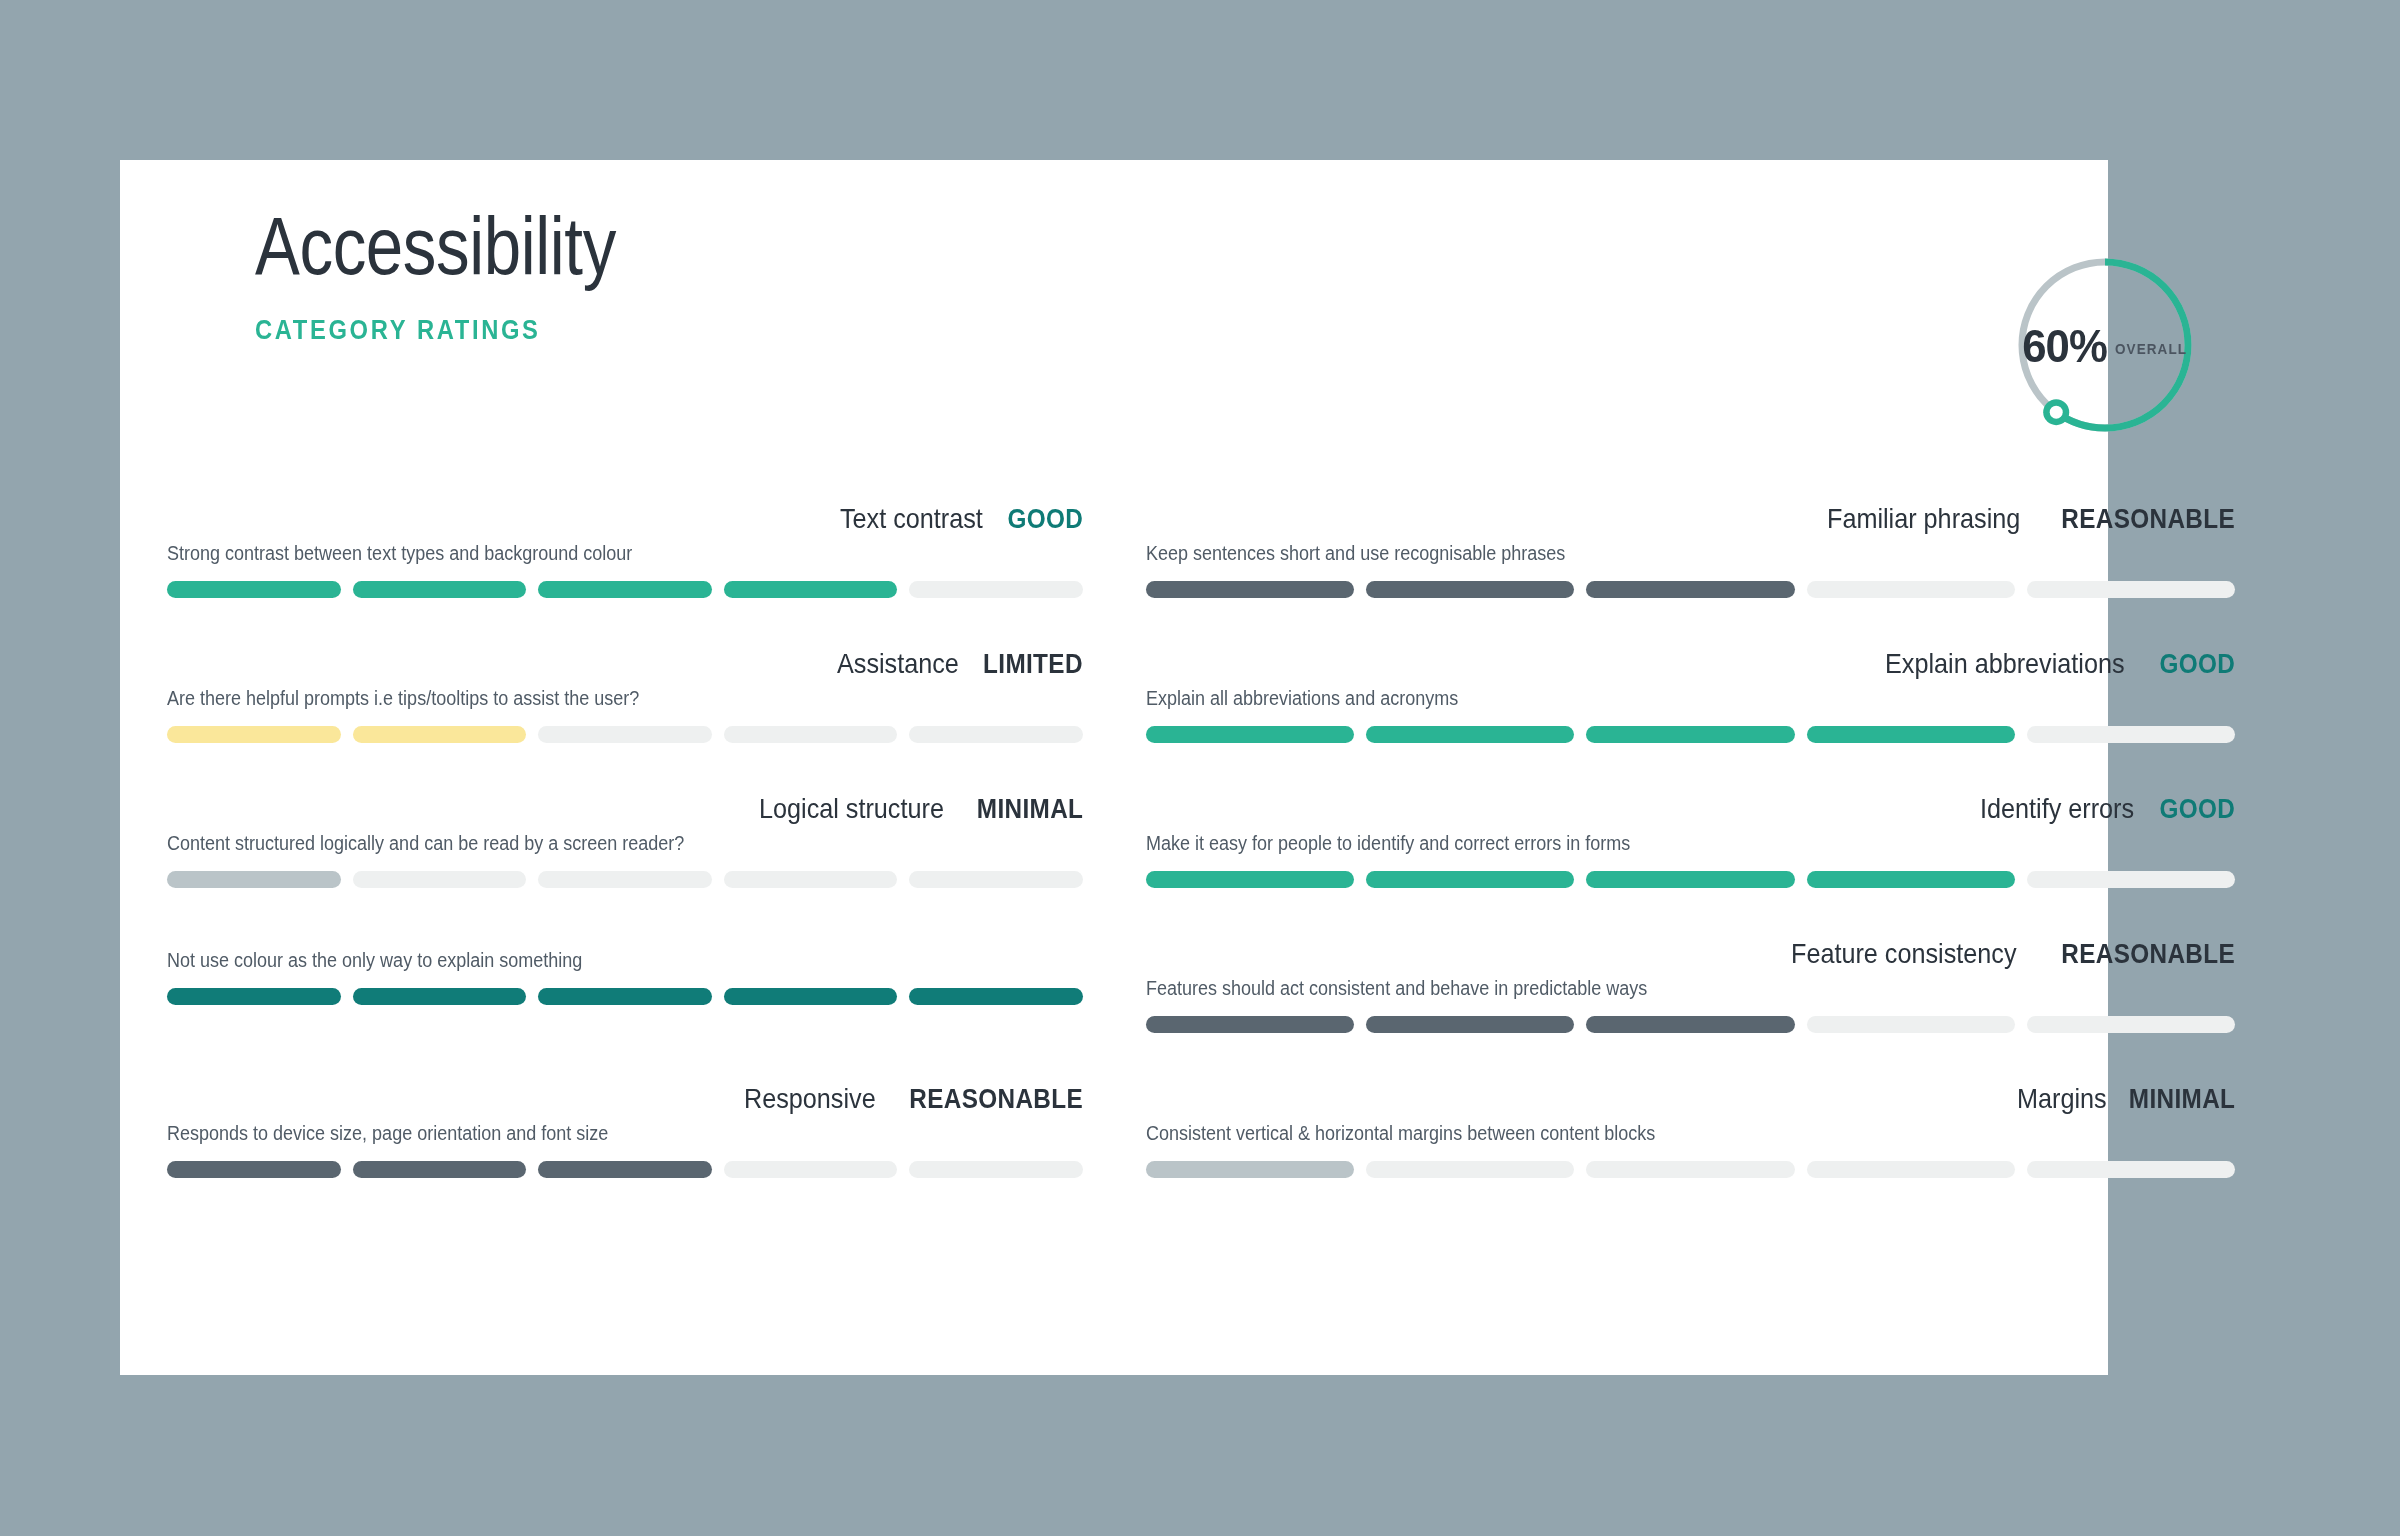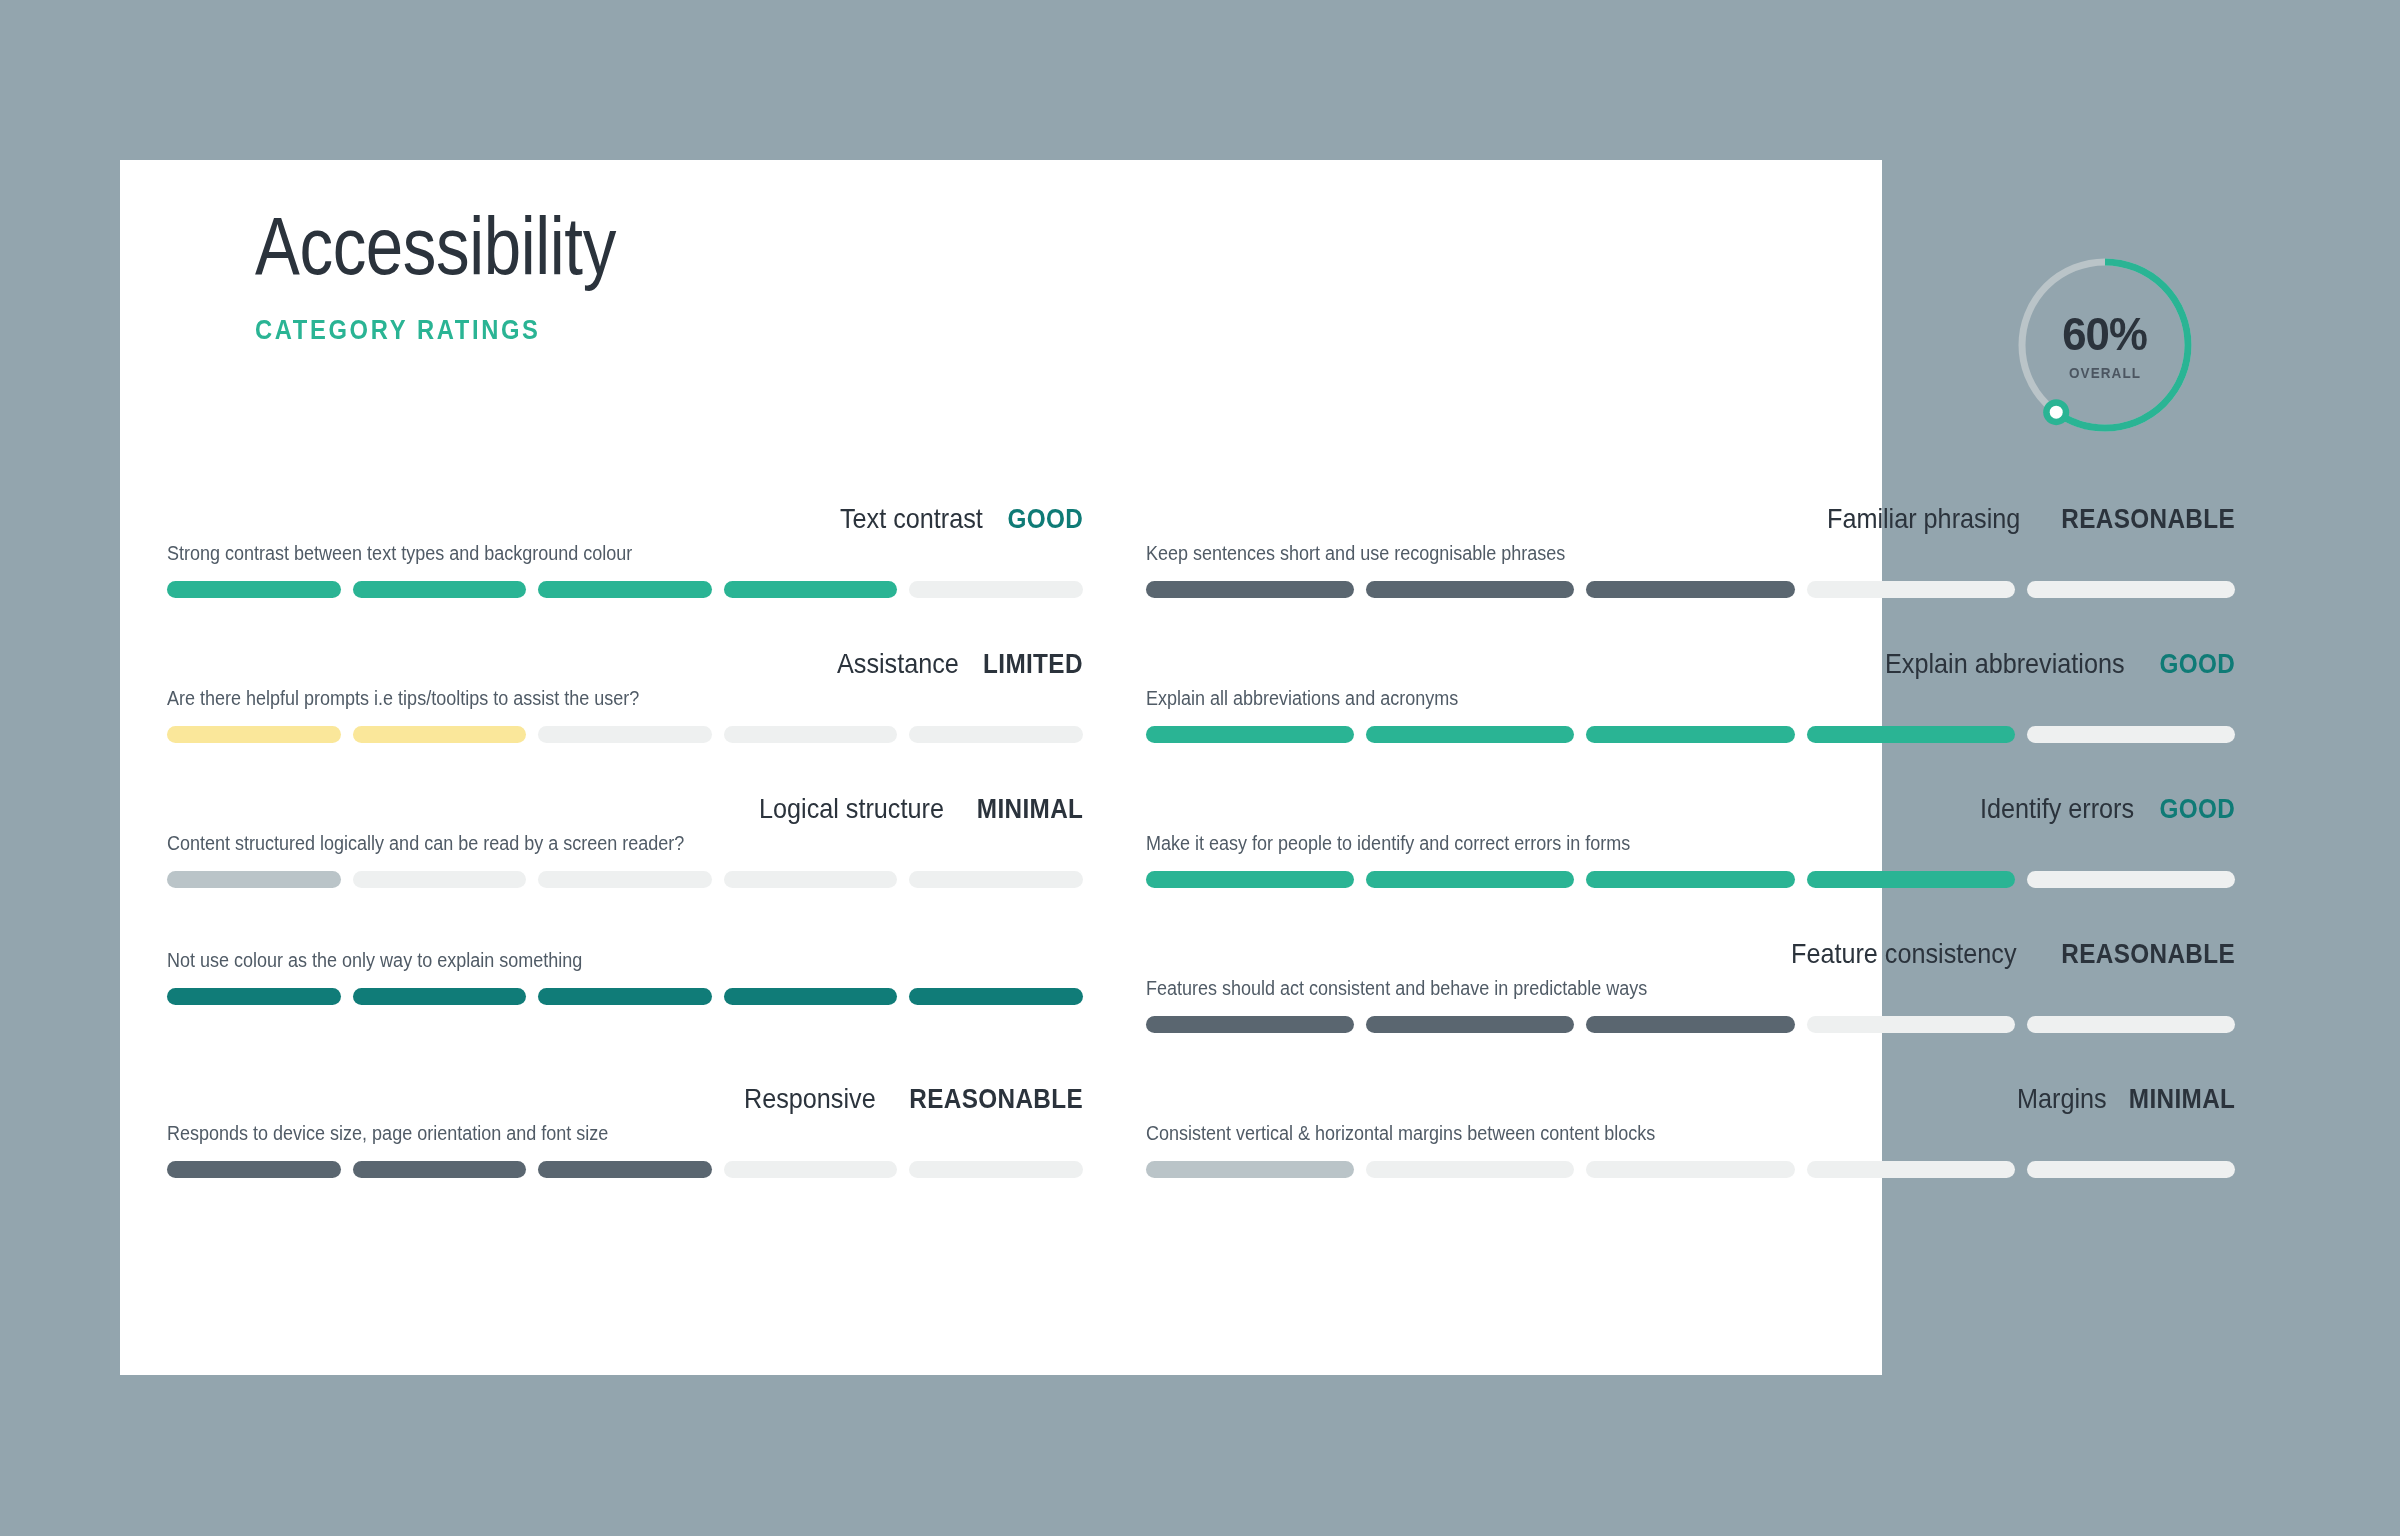--- a/index.html
+++ b/index.html
@@ -7,21 +7,21 @@
   body {
     background:#93a5ae;
     font-family:"Liberation Sans", sans-serif;
     -webkit-font-smoothing:antialiased;
   }
   .stage { position:relative; width:2400px; height:1536px; }
 
   .card {
     position:absolute;
     left:120px; top:160px;
-    width:1762px; height:1215px;
+    width:1988px; height:1215px;
     background:#ffffff;
     padding-left:37px;
   }
 
   
   .header { position:absolute; left:0; top:0; width:100%; }
   .page-title {
     position:absolute; left:135px; top:45px;
     font-size:82px;
     font-weight:400;
@@ -45,21 +45,21 @@
 
   
   .gauge {
     position:absolute;
     left:1885px; top:85px;
     width:200px; height:200px;
   }
   .gauge svg { display:block; width:200px; height:200px; }
   .gauge-center {
     position:absolute; left:0; top:0; width:200px; height:200px;
-    display:flex; flex-direction:column;
+    display:flex; 
     align-items:center; justify-content:center;
     pointer-events:none;
   }
   .gauge-value {
     font-size:47px; font-weight:700; color:#2b333c;
     line-height:1; letter-spacing:-1px;
     transform:scaleX(0.93); transform-origin:center;
   }
   .gauge-label {
     margin-top:7px;

